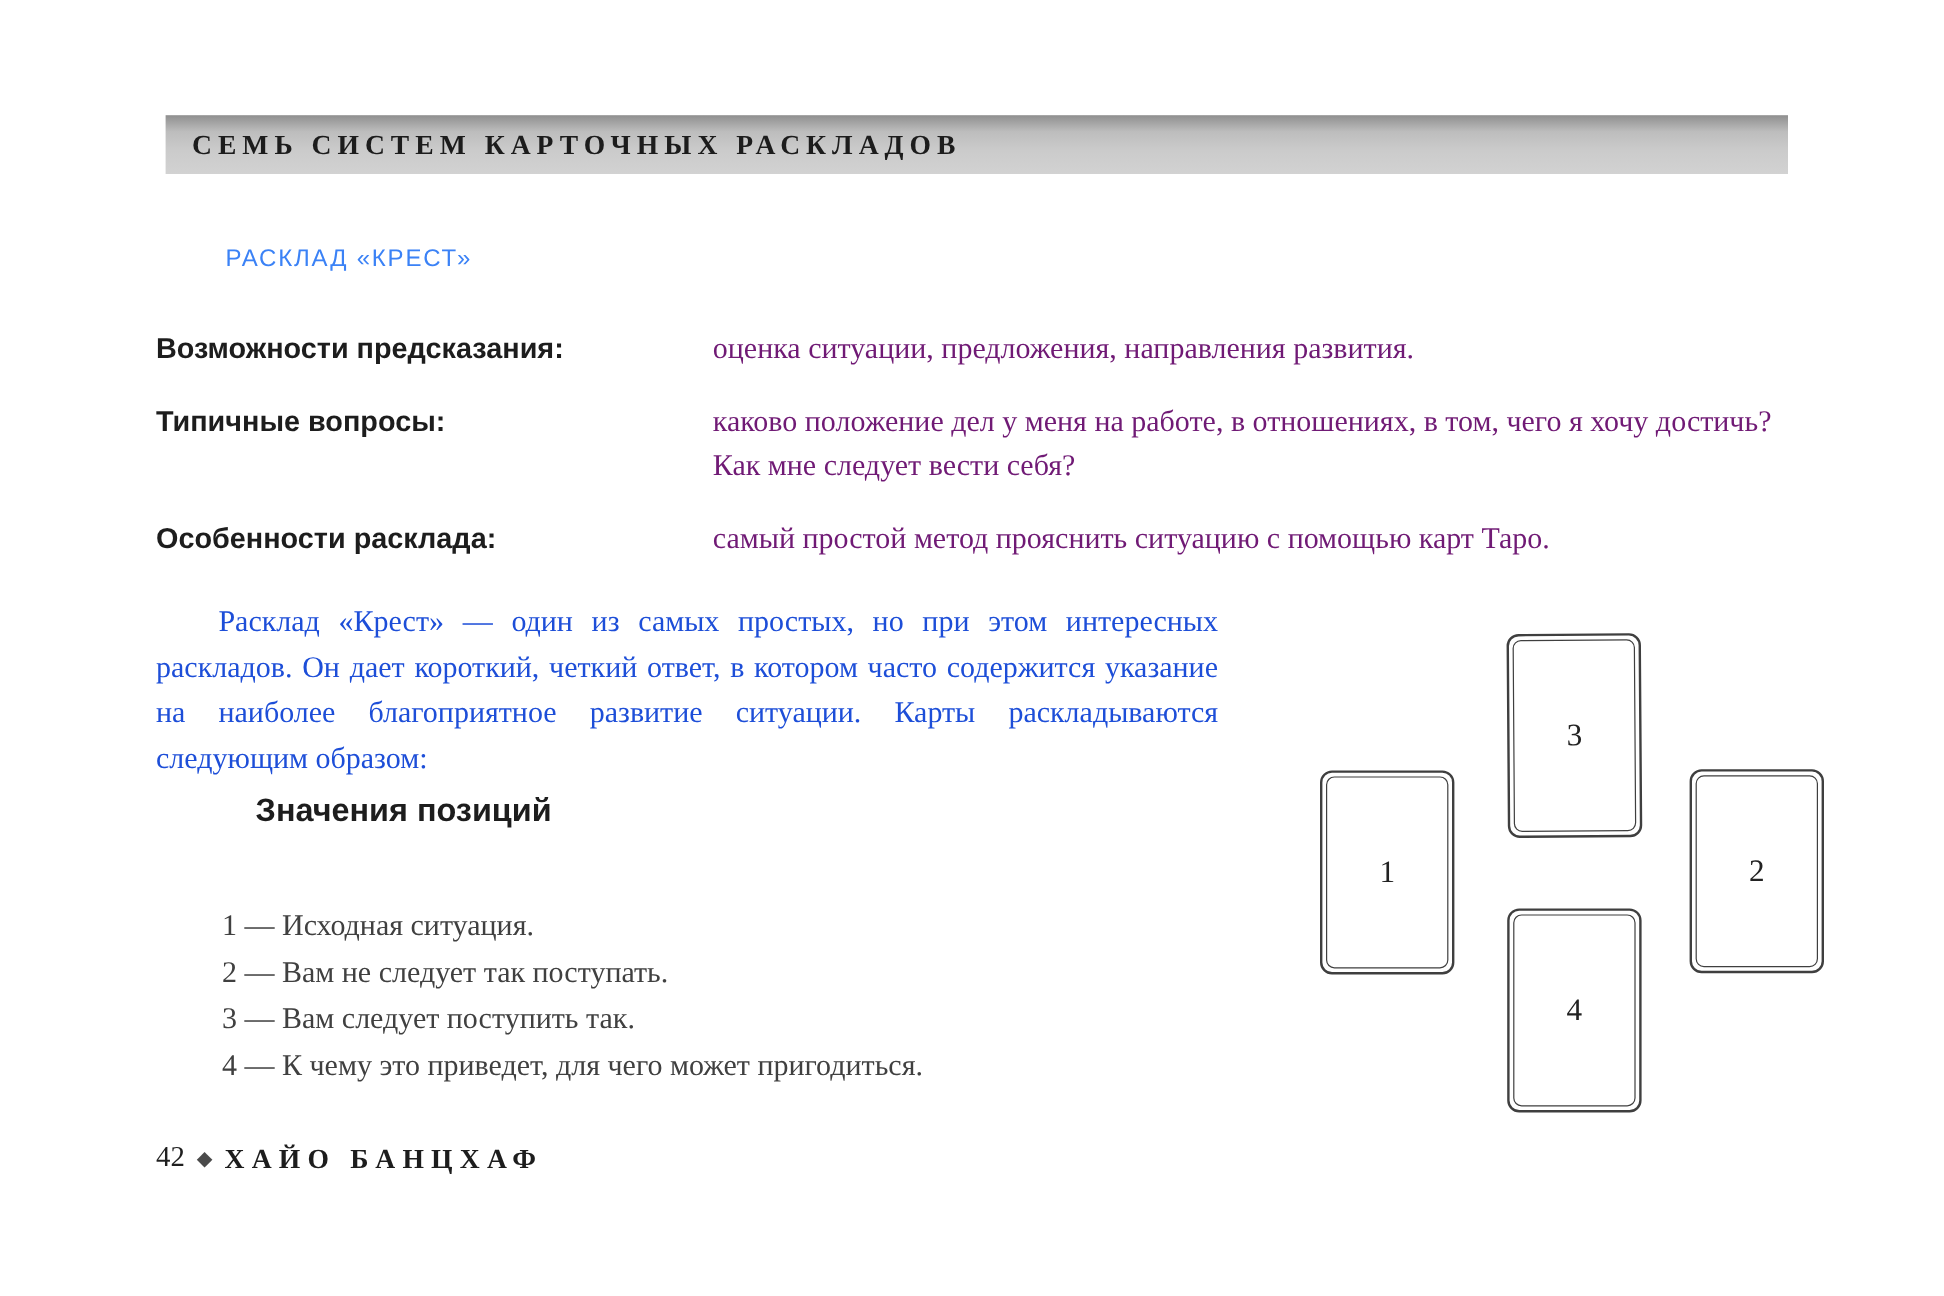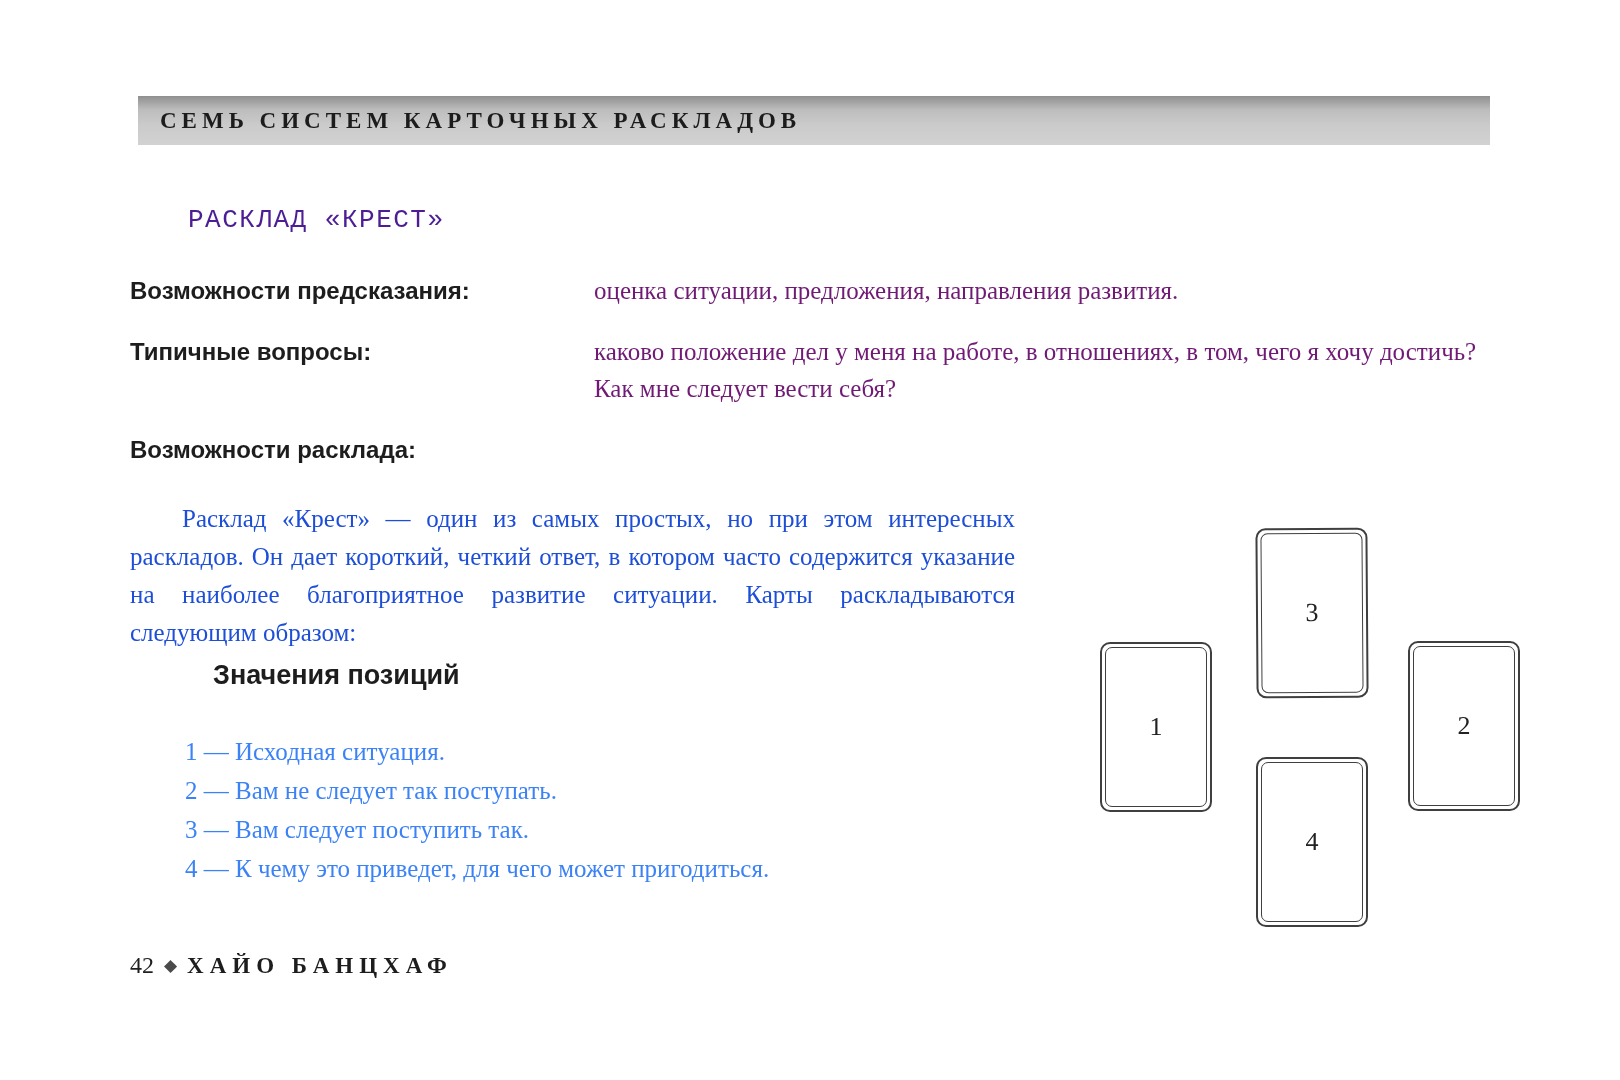--- a/index.html
+++ b/index.html
@@ -36,24 +36,24 @@
     letter-spacing: 5px;
     color: #1c1c1c;
     white-space: nowrap;
   }
 
   
   .article-title {
     position: absolute;
     left: 188px;
     top: 205px;
-    font-family: Liberation Mono, monospace;
-    font-size: 26px;
+    font-family: Liberation Sans, sans-serif;
+    font-size: 20px;
     letter-spacing: 1.5px;
-    color: #4c1d95;
+    color: #3b82f6;
   }
 
   
   .def-grid {
     position: absolute;
     left: 130px;
     top: 272px;
     width: 1370px;
     display: grid;
     grid-template-columns: 428px 1fr;
@@ -97,24 +97,24 @@
     top: 660px;
     font-family: "Liberation Sans", sans-serif;
     font-weight: bold;
     font-size: 27px;
     color: #1d1d1d;
     margin-left: 28px;
   }
   .positions-list {
     position: absolute;
     left: 185px;
-    top: 732px;
+    top: 752px;
     font-size: 25px;
     line-height: 39px;
-    color: #3b82f6;
+    color: #404040;
   }
   .position-item {
     white-space: nowrap;
   }
 
   
   .card-diagram {
     position: absolute;
     left: 0;
     top: 0;
@@ -189,21 +189,22 @@
 
   <div class="article-title">РАСКЛАД «КРЕСТ»</div>
 
   <div class="def-grid">
     <div class="def-label">Возможности предсказания:</div>
     <div class="def-text">оценка ситуации, предложения, направления развития.</div>
 
     <div class="def-label">Типичные вопросы:</div>
     <div class="def-text">каково положение дел у меня на работе, в отношениях, в том, чего я хочу достичь? Как мне следует вести себя?</div>
 
-    <div class="def-label">Возможности расклада:</div>
+    <div class="def-label">Особенности расклада:</div>
+    <div class="def-text">самый простой метод прояснить ситуацию с помощью карт Таро.</div>
   </div>
 
   <div class="intro-paragraph">Расклад «Крест» — один из самых простых, но при этом интересных раскладов. Он дает короткий, четкий ответ, в котором часто содержится указание на наиболее благоприятное развитие ситуации. Карты раскладываются следующим образом:</div>
 
   <div class="positions-heading">Значения позиций</div>
 
   <div class="positions-list">
     <div class="position-item">1 — Исходная ситуация.</div>
     <div class="position-item">2 — Вам не следует так поступать.</div>
     <div class="position-item">3 — Вам следует поступить так.</div>

